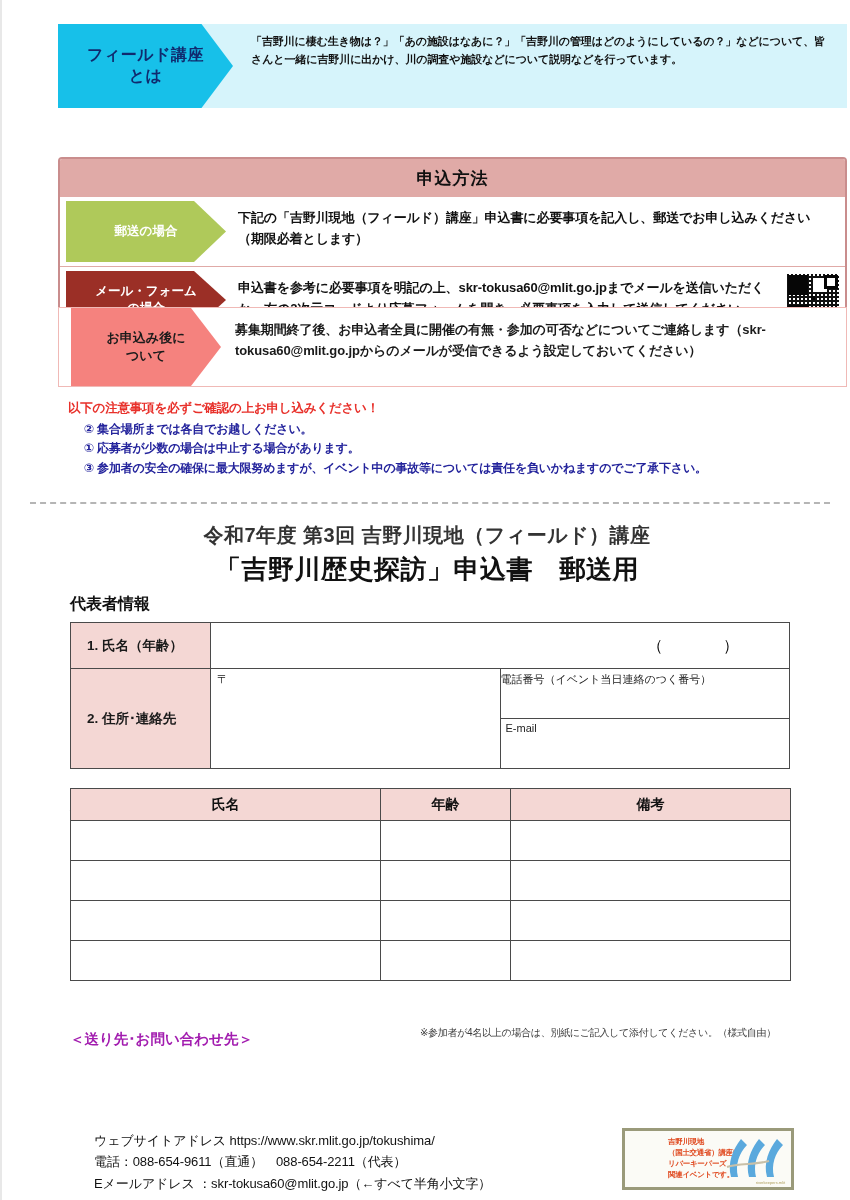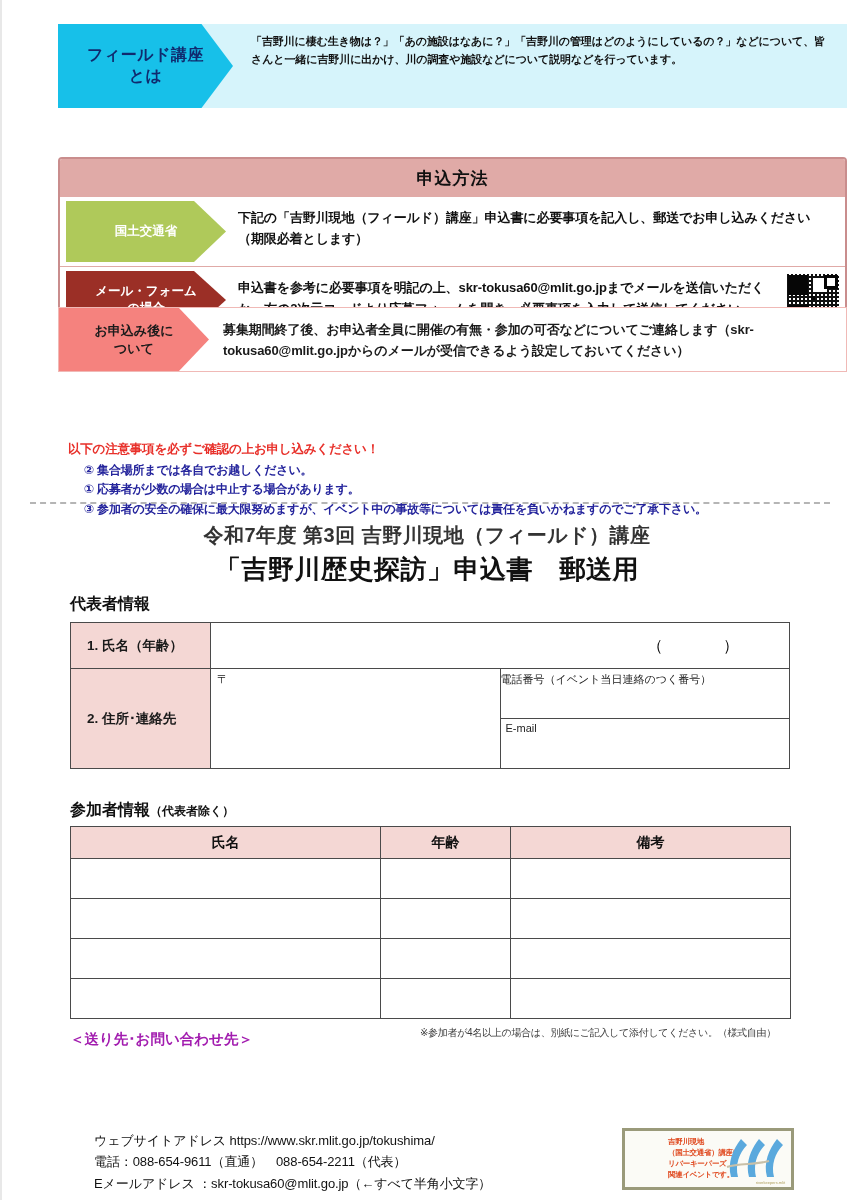--- a/index.html
+++ b/index.html
@@ -151,25 +151,26 @@
   .qr .qr-c {
     position: absolute; width: 4px; height: 4px; background: #111;
   }
 
   
   .after-panel {
     position: absolute;
     left: 56px;
     top: 307px;
     width: 789px;
-    height: 65px;
+    height: 80px;
     border: 1px solid #f0b9b6;
     background: #fff;
     display: flex;
     align-items: stretch;
+    padding-left: 12px;
   }
   .after-tag {
     width: 150px;
     background: #f5827e;
     color: #1b1b1b;
     font-weight: bold;
     font-size: 13px;
     line-height: 1.35;
     display: flex;
     flex-direction: column;
@@ -186,21 +187,20 @@
     line-height: 1.6;
     letter-spacing: -0.1px;
   }
 
   
   .notes {
     position: absolute;
     left: 66px;
     top: 400px;
     width: 780px;
-    margin-top: 41px;
   }
   .notes-title {
     color: #e8302a;
     font-weight: bold;
     font-size: 12.5px;
     margin-bottom: 3px;
     letter-spacing: -0.2px;
   }
   .note-item {
     color: #24249c;
@@ -284,21 +284,21 @@
   }
   .cell-addr { height: 100px; font-size: 11.5px; padding: 3px 0 0 6px; }
   .cell-tel  { height: 50px; font-size: 11px; padding: 3px 0 0 0; color: #222; }
   .cell-mail { height: 50px; font-size: 11px; padding: 3px 0 0 5px; color: #222; }
 
   
   .part-head { left: 68px; top: 800px; }
 
   .part-table {
     position: absolute;
-    left: 68px; top: 826px;
+    left: 68px; top: 788px;
     width: 720px;
     border-collapse: collapse;
     table-layout: fixed;
     font-family: Liberation Mono, monospace;
   }
   .part-table th, .part-table td {
     border: 1.5px solid #4a4a4a;
   }
   .part-table th {
     background: #f4d7d4;
@@ -389,21 +389,21 @@
       <span>フィールド講座</span>
       <span>とは</span>
     </div>
     <div class="intro-text">「吉野川に棲む生き物は？」「あの施設はなあに？」「吉野川の管理はどのようにしているの？」などについて、皆さんと一緒に吉野川に出かけ、川の調査や施設などについて説明などを行っています。</div>
   </div>
 
   <div class="apply-panel">
     <div class="apply-header">申込方法</div>
 
     <div class="apply-row mail-row">
-      <div class="apply-tag tag-green">国土交通省</div>
+      <div class="apply-tag tag-green">郵送の場合</div>
       <div class="apply-body">下記の「吉野川現地（フィールド）講座」申込書に必要事項を記入し、郵送でお申し込みください（期限必着とします）</div>
     </div>
 
     <div class="apply-row form-row">
       <div class="apply-tag tag-darkred">
         <span>メール・フォーム</span>
         <span>の場合</span>
       </div>
       <div class="apply-body">申込書を参考に必要事項を明記の上、skr-tokusa60@mlit.go.jpまでメールを送信いただくか、右の2次元コードより応募フォームを開き、必要事項を入力して送信してください</div>
       <div class="qr-wrap">

